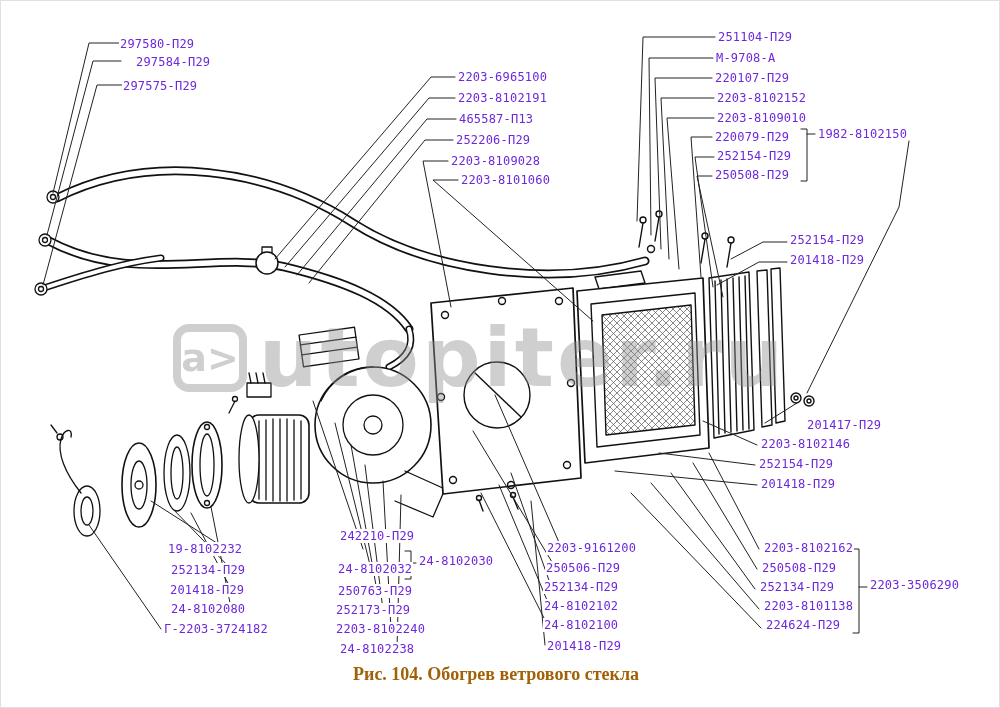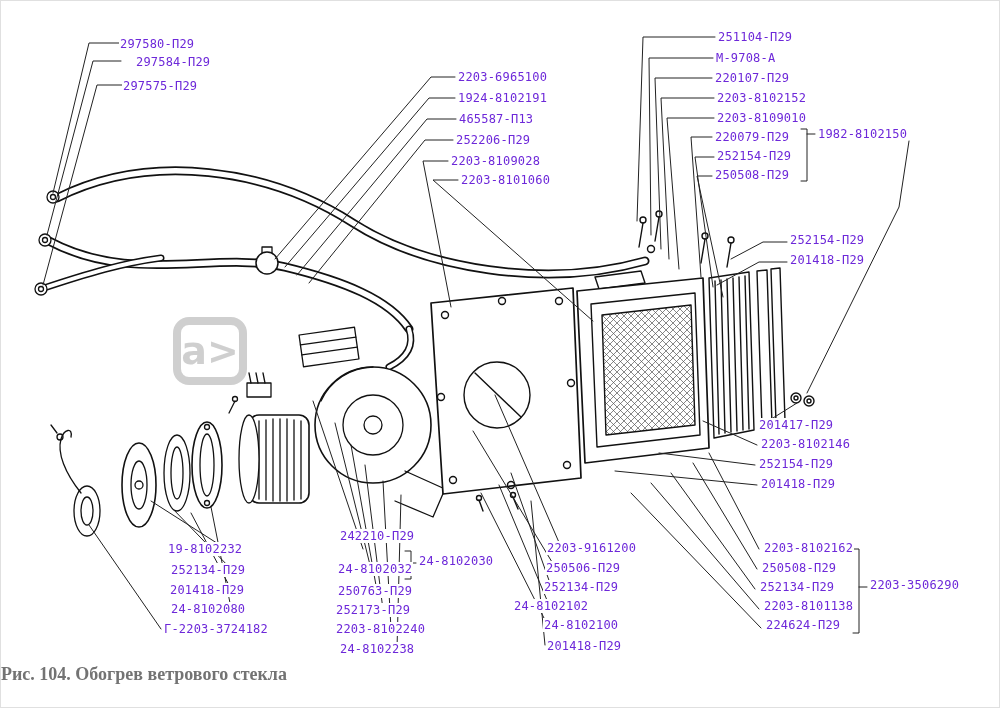--- a/index.html
+++ b/index.html
@@ -2,23 +2,23 @@
 <html><head>
 <meta charset="utf-8">
 <style>
   * { margin:0; padding:0; box-sizing:border-box; }
   html,body { width:1000px; height:708px; background:#fff; overflow:hidden; }
   body { position:relative; font-family:"DejaVu Sans Mono", monospace; }
   .stage { position:absolute; inset:0; background:#fff; border:1px solid #e0e0e0; }
   svg.diagram { position:absolute; left:0; top:0; z-index:1; }
   .lbl { position:absolute; font-size:12px; line-height:14px; color:#6d28d9;
          background:#fff; padding:0 1px; white-space:nowrap; z-index:10; letter-spacing:0.2px; }
-  .caption { position:absolute; left:0; right:8px; top:663px; 
+  .caption { position:absolute; left:0; right:8px; top:663px; text-align:center;
              font-family:"Liberation Serif", serif; font-weight:bold; font-size:18px;
-             color:#737373; z-index:10; }
+             color:#a16207; z-index:10; }
   .watermark { position:absolute; left:172px; top:316px; display:flex; align-items:center;
                gap:12px; z-index:5; opacity:0.42; pointer-events:none; }
   .wm-logo { display:inline-flex; align-items:center; justify-content:center;
              width:74px; height:68px; border:8px solid #8f8f8f; border-radius:16px;
              font-family:"DejaVu Sans", sans-serif; font-size:38px; font-weight:bold; color:#8f8f8f; }
   .wm-text { font-family:"DejaVu Sans", sans-serif; font-size:82px; font-weight:bold;
              color:#8f8f8f; letter-spacing:3px; line-height:1; }
 </style>
 </head>
 <body>
@@ -199,62 +199,63 @@
       <polyline points="222,546 150,500"></polyline>
       <polyline points="230,568 170,506"></polyline>
       <polyline points="230,588 190,512"></polyline>
       <polyline points="230,607 210,506"></polyline>
       <polyline points="160,628 88,524"></polyline>
     </g>
   </svg>
 
   <div class="watermark">
     <span class="wm-logo">а&gt;</span>
+    <span class="wm-text">utopiter.ru</span>
   </div>
 
   <span class="lbl" style="left:118px;top:36px">297580-П29</span>
   <span class="lbl" style="left:134px;top:54px">297584-П29</span>
   <span class="lbl" style="left:121px;top:78px">297575-П29</span>
 
   <span class="lbl" style="left:456px;top:69px">2203-6965100</span>
-  <span class="lbl" style="left:456px;top:90px">1924-8102191</span>
+  <span class="lbl" style="left:456px;top:90px">2203-8102191</span>
   <span class="lbl" style="left:457px;top:111px">465587-П13</span>
   <span class="lbl" style="left:454px;top:132px">252206-П29</span>
   <span class="lbl" style="left:449px;top:153px">2203-8109028</span>
   <span class="lbl" style="left:459px;top:172px">2203-8101060</span>
 
   <span class="lbl" style="left:716px;top:29px">251104-П29</span>
   <span class="lbl" style="left:714px;top:50px">М-9708-А</span>
   <span class="lbl" style="left:713px;top:70px">220107-П29</span>
   <span class="lbl" style="left:715px;top:90px">2203-8102152</span>
   <span class="lbl" style="left:715px;top:110px">2203-8109010</span>
   <span class="lbl" style="left:713px;top:129px">220079-П29</span>
   <span class="lbl" style="left:816px;top:126px">1982-8102150</span>
   <span class="lbl" style="left:715px;top:148px">252154-П29</span>
   <span class="lbl" style="left:713px;top:167px">250508-П29</span>
 
   <span class="lbl" style="left:788px;top:232px">252154-П29</span>
   <span class="lbl" style="left:788px;top:252px">201418-П29</span>
 
-  <span class="lbl" style="left:757px;top:417px">201417-П29</span>
+  <span class="lbl" style="left:805px;top:417px">201417-П29</span>
   <span class="lbl" style="left:759px;top:436px">2203-8102146</span>
   <span class="lbl" style="left:757px;top:456px">252154-П29</span>
   <span class="lbl" style="left:759px;top:476px">201418-П29</span>
 
   <span class="lbl" style="left:762px;top:540px">2203-8102162</span>
   <span class="lbl" style="left:760px;top:560px">250508-П29</span>
   <span class="lbl" style="left:758px;top:579px">252134-П29</span>
   <span class="lbl" style="left:868px;top:577px">2203-3506290</span>
   <span class="lbl" style="left:762px;top:598px">2203-8101138</span>
   <span class="lbl" style="left:764px;top:617px">224624-П29</span>
 
   <span class="lbl" style="left:545px;top:540px">2203-9161200</span>
   <span class="lbl" style="left:544px;top:560px">250506-П29</span>
   <span class="lbl" style="left:542px;top:579px">252134-П29</span>
-  <span class="lbl" style="left:512px;top:598px">24-8102102</span>
+  <span class="lbl" style="left:542px;top:598px">24-8102102</span>
   <span class="lbl" style="left:542px;top:617px">24-8102100</span>
   <span class="lbl" style="left:545px;top:638px">201418-П29</span>
 
   <span class="lbl" style="left:338px;top:528px">242210-П29</span>
   <span class="lbl" style="left:336px;top:561px">24-8102032</span>
   <span class="lbl" style="left:417px;top:553px">24-8102030</span>
   <span class="lbl" style="left:336px;top:583px">250763-П29</span>
   <span class="lbl" style="left:334px;top:602px">252173-П29</span>
   <span class="lbl" style="left:334px;top:621px">2203-8102240</span>
   <span class="lbl" style="left:338px;top:641px">24-8102238</span>

